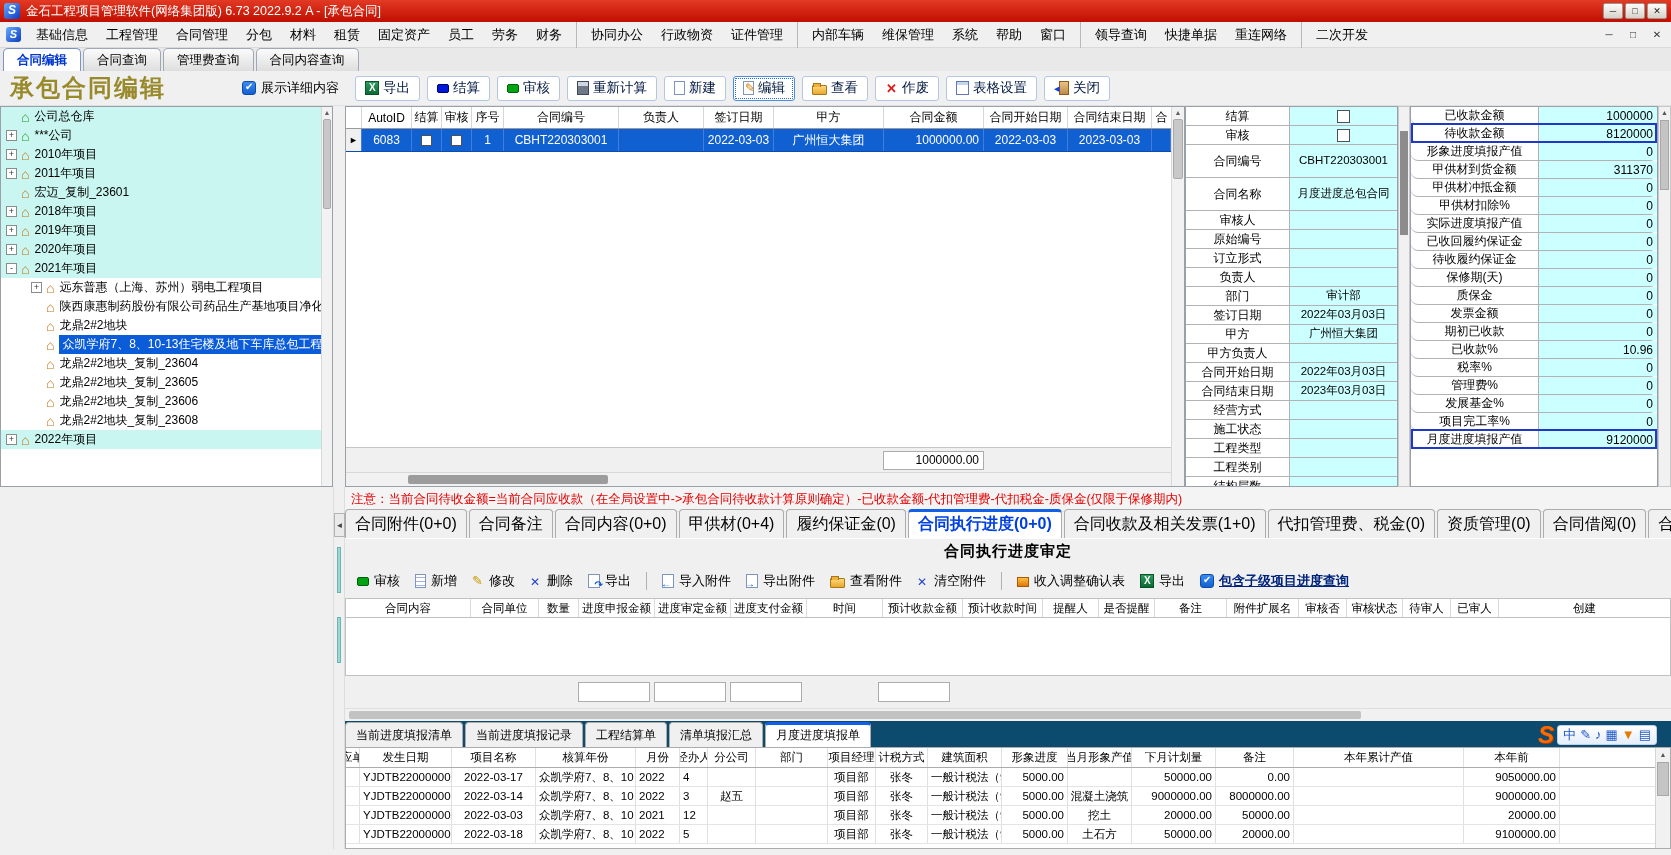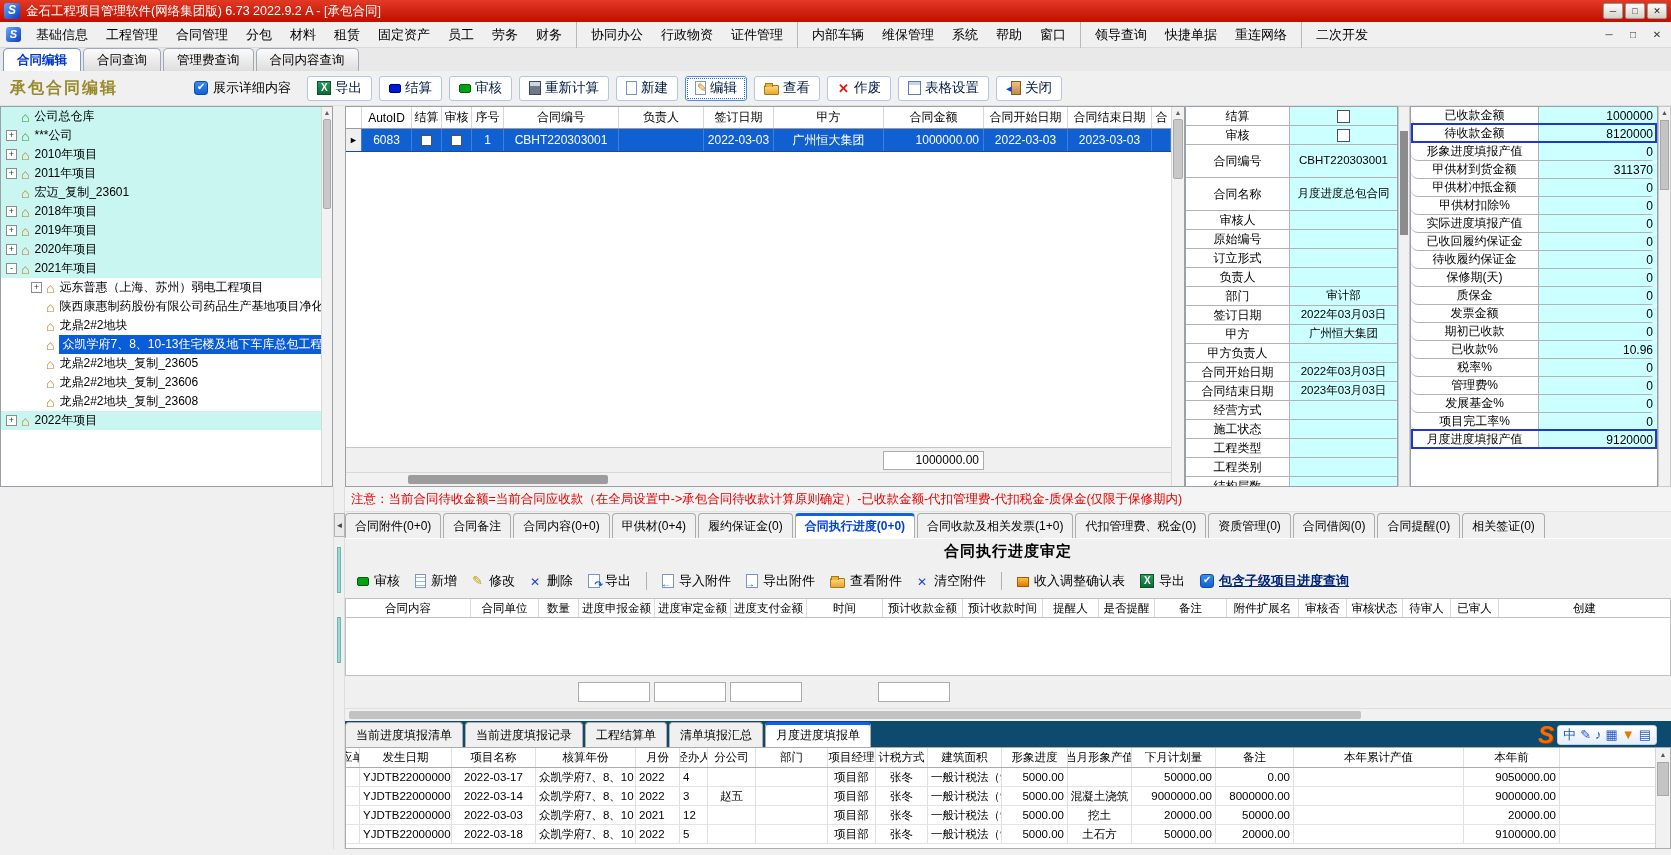--- a/index.html
+++ b/index.html
@@ -21,21 +21,21 @@
   .mitem{padding:4px 9px;font-size:13px;white-space:nowrap;}
   .mitem.msep{border-right:1px solid #B8B8B8;padding-right:14px;margin-right:5px;}
   .mdibtns{margin-left:auto;display:flex;gap:8px;color:#333;font-size:10px;}
   .mdibtn{width:16px;text-align:center;}
   
   .doctabs{height:23px;background:#E9E9E9;display:flex;align-items:flex-end;padding:2px 3px 0;gap:2px;}
   .dtab{padding:3px 13px 2px;background:linear-gradient(#FBFBFB,#DEDEDE);border:1px solid #9FA8B4;border-bottom:none;border-radius:5px 5px 0 0;font-size:12.5px;}
   .dtab.active{background:#FFF;color:#0038D0;font-weight:bold;border-color:#7A94C8;}
   
   .pagebar{height:35px;display:flex;align-items:center;background:#F0F0F0;padding:0 10px;gap:6px;border-bottom:1px solid #E0E0E0;}
-  .page-title{font-family:"Liberation Serif","DejaVu Serif",serif;font-size:16px;font-weight:bold;color:#98892B;letter-spacing:2px;margin-right:70px;}
+  .page-title{font-family:"Liberation Serif","DejaVu Serif",serif;font-size:24px;font-weight:bold;color:#98892B;letter-spacing:2px;margin-right:70px;}
   .cbwrap{display:flex;align-items:center;gap:5px;margin-right:10px;font-size:13px;}
   .cbx{width:14px;height:14px;background:linear-gradient(#3A8CF0,#1560D0);border:1px solid #0E4AA8;border-radius:3px;position:relative;flex:none;}
   .cbx::after{content:"✔";position:absolute;left:2px;top:-1px;color:#fff;font-size:10px;}
   .tbtn{height:25px;background:#FFF;border:1px solid #B4C6E4;border-radius:3px;padding:0 9px;display:inline-flex;align-items:center;font-size:13.5px;color:#001840;gap:4px;cursor:default;}
   .tbtn.focused{border:1px solid #4E8CE0;outline:1px dotted #2E6CD8;outline-offset:-3px;}
   
   .ti{display:inline-block;flex:none;position:relative;}
   .ti-excel{width:14px;height:14px;background:linear-gradient(#2E9C5C,#0C6A34);border:1px solid #085426;}
   .ti-excel::after{content:"X";position:absolute;left:3px;top:0px;color:#fff;font-weight:bold;font-size:10px;}
   .ti-blue{width:12px;height:9px;background:#0018D8;border:1px solid #000070;border-radius:2px;}
@@ -124,21 +124,21 @@
   .right-scroll{width:13px;background:#F1F1F1;border:1px solid #C8C8C8;position:relative;}
   .right-scroll .arr{height:12px;font-size:7px;text-align:center;color:#555;line-height:12px;}
   .right-scroll .thumb{margin:1px;height:70px;background:#C4C4C4;border:1px solid #A8A8A8;}
   
   .lower{position:relative;padding-left:345px;background:#F0F0F0;}
   .rail{position:absolute;left:333px;top:0;bottom:0;width:12px;background:#F0F0F0;border-left:1px solid #DDD;border-right:1px solid #DDD;}
   .railbtn{position:absolute;top:26px;left:0px;width:11px;height:24px;background:#EAEAEA;border:1px solid #B4B4B4;color:#444;font-size:8px;display:flex;align-items:center;justify-content:center;}
   .grip{position:absolute;left:3px;width:4px;height:46px;background:#9ED8D4;border:1px solid #6CB4B0;}
   .notice{height:25px;display:flex;align-items:center;background:#F4F4F4;color:#E60000;font-size:12.5px;padding-left:6px;border-bottom:1px solid #E2E2E2;white-space:nowrap;overflow:hidden;}
   .subtabs{height:26px;display:flex;align-items:flex-end;gap:2px;padding-top:2px;}
-  .stab{padding:4px 9px 3px;background:#F0F0F0;border:1px solid #ACACAC;border-bottom:none;border-radius:4px 4px 0 0;font-size:12px;white-space:nowrap;}
+  .stab{padding:4px 9px 3px;background:#F0F0F0;border:1px solid #ACACAC;border-bottom:none;border-radius:4px 4px 0 0;font-size:16px;white-space:nowrap;}
   .stab.active{background:#FFF;color:#0040E0;border-top:3px solid #1060E8;padding-top:2px;font-weight:bold;}
   .sec-title{height:26px;background:#F0F0F0;border-top:1px solid #FFF;display:flex;align-items:center;justify-content:center;font-size:15px;font-weight:bold;letter-spacing:1px;}
   .sec-toolbar{height:34px;display:flex;align-items:center;gap:15px;padding-left:12px;background:#F0F0F0;font-size:13px;}
   .sbtn{display:inline-flex;align-items:center;gap:5px;white-space:nowrap;}
   .sbtn.sepl{border-left:1px solid #B0B0B0;padding-left:15px;}
   .sec-check{display:inline-flex;align-items:center;gap:5px;font-weight:bold;color:#00247C;text-decoration:underline;}
   
   .ph{display:flex;height:20px;background:#FFF;border:1px solid #C0C0C0;align-items:stretch;}
   .ph-c{flex:none;border-right:1px solid #DADADA;display:flex;align-items:center;justify-content:center;overflow:hidden;white-space:nowrap;font-size:11.5px;}
   .ph-c:nth-of-type(1){width:125px;}
@@ -403,20 +403,25 @@
           <span class="tree-ico"></span>
           <span class="tree-lbl">龙鼎2#2地块</span>
         </div>
 
         <div class="tree-row lv1 sel">
           <span class="tree-exp"></span>
           <span class="tree-ico"></span>
           <span class="tree-lbl">众凯学府7、8、10-13住宅楼及地下车库总包工程</span>
         </div>
 
+        <div class="tree-row lv1">
+          <span class="tree-exp"></span>
+          <span class="tree-ico"></span>
+          <span class="tree-lbl">龙鼎2#2地块_复制_23604</span>
+        </div>
 
         <div class="tree-row lv1">
           <span class="tree-exp"></span>
           <span class="tree-ico"></span>
           <span class="tree-lbl">龙鼎2#2地块_复制_23605</span>
         </div>
 
         <div class="tree-row lv1">
           <span class="tree-exp"></span>
           <span class="tree-ico"></span>

